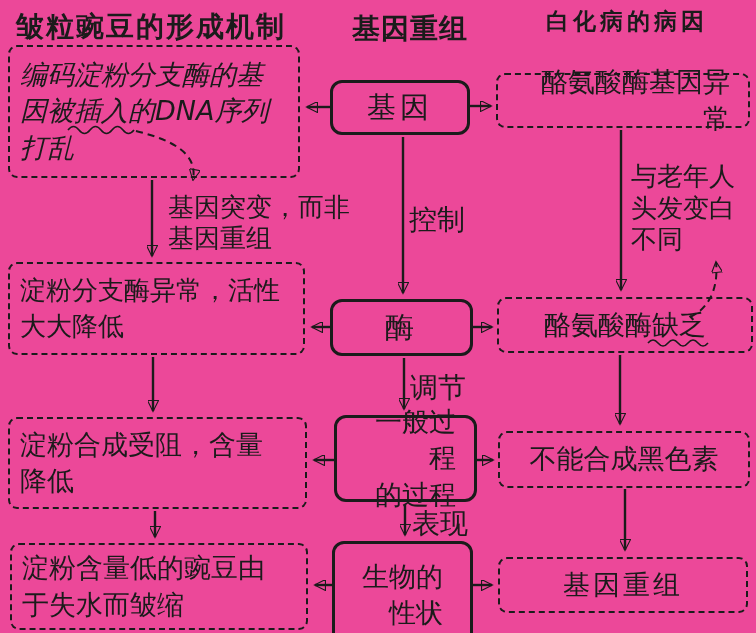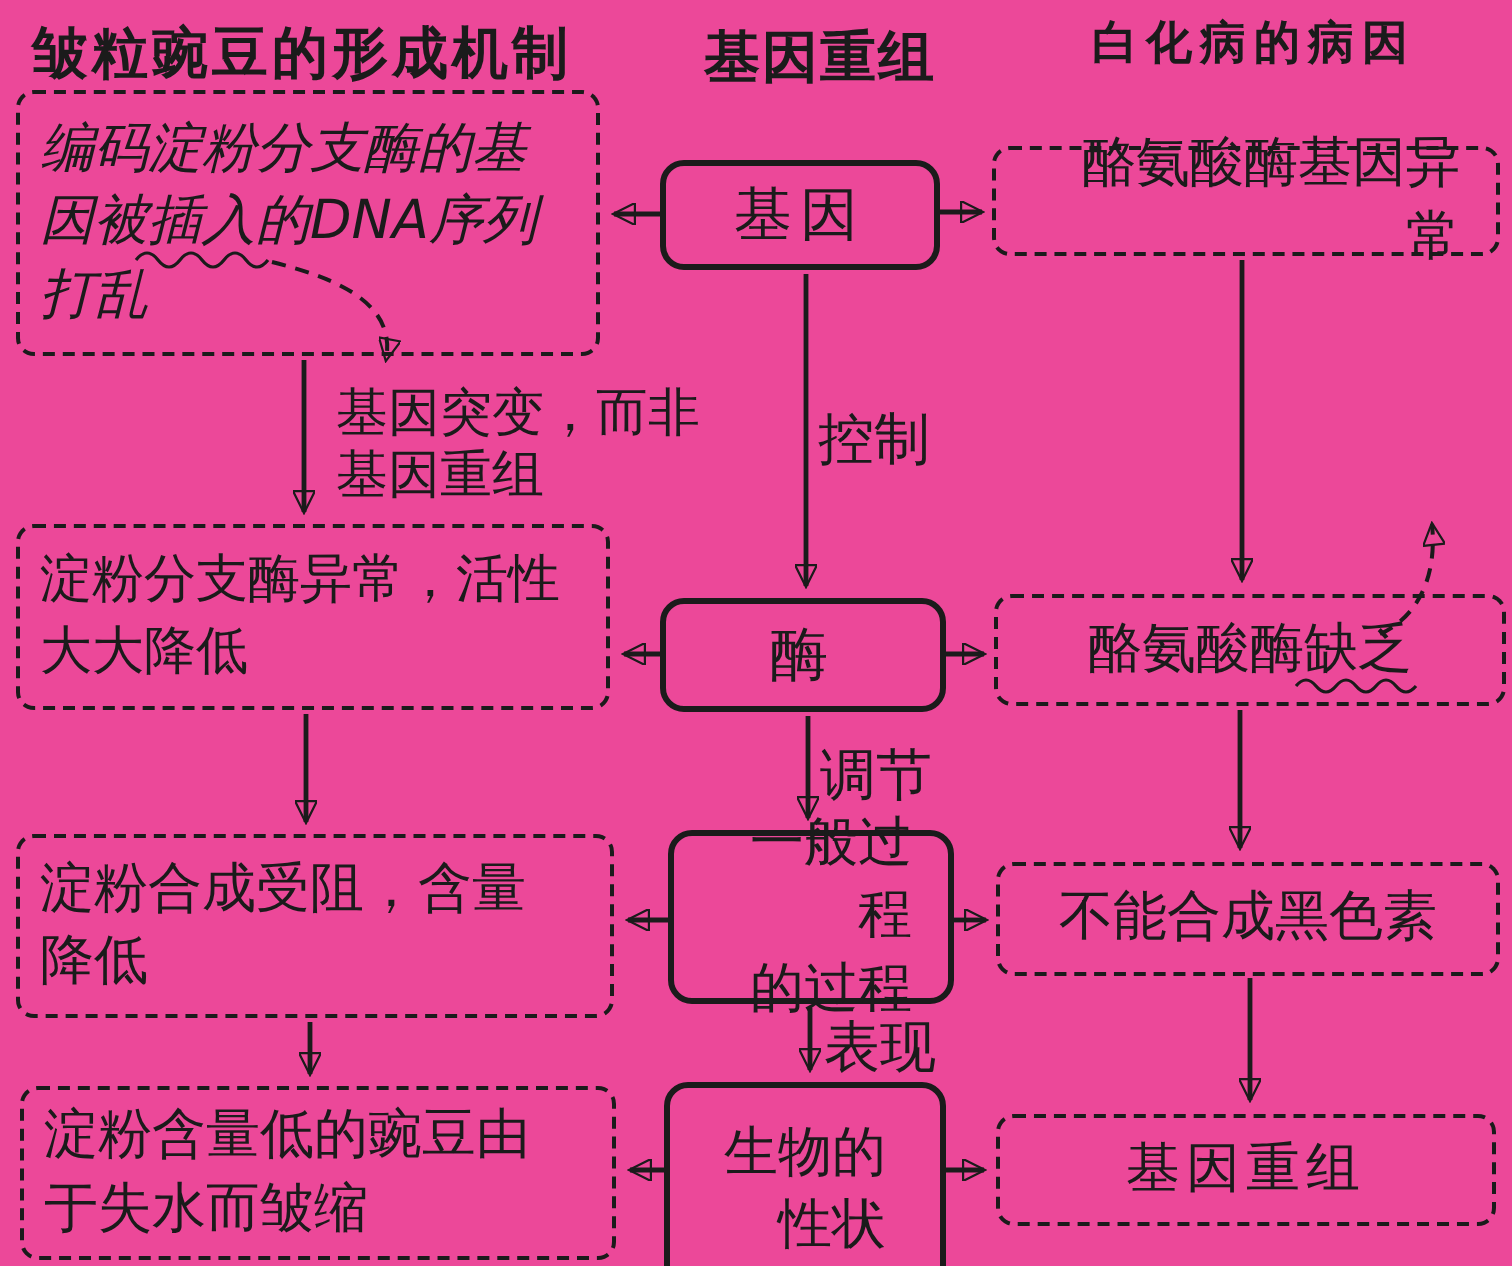--- a/index.html
+++ b/index.html
@@ -96,18 +96,21 @@
   <div class="box center-text" style="left:332px; top:541px; width:141px; height:108px;">生物的
 性状</div>
 
   <div class="box dashed center-text" style="left:496px; top:73px; width:254px; height:55px;">酪氨酸酶基因异常</div>
   <div class="box dashed center-text" style="left:497px; top:297px; width:256px; height:56px;">酪氨酸酶缺乏</div>
   <div class="box dashed center-text" style="left:498px; top:431px; width:252px; height:57px;">不能合成黑色素</div>
   <div class="box dashed center-text" style="left:498px; top:557px; width:250px; height:56px; letter-spacing:3px;">基因重组</div>
 
   <div class="note" style="left:168px; top:192px;">基因突变，而非
 基因重组</div>
+  <div class="note" style="left:631px; top:161px; line-height:1.22;">与老年人
+头发变白
+不同</div>
 
   <div class="arrow-label" style="left:409px; top:201px;">控制</div>
   <div class="arrow-label" style="left:410px; top:369px;">调节</div>
   <div class="arrow-label" style="left:412px; top:505px;">表现</div>
 
 </div>
 
 </body></html>

